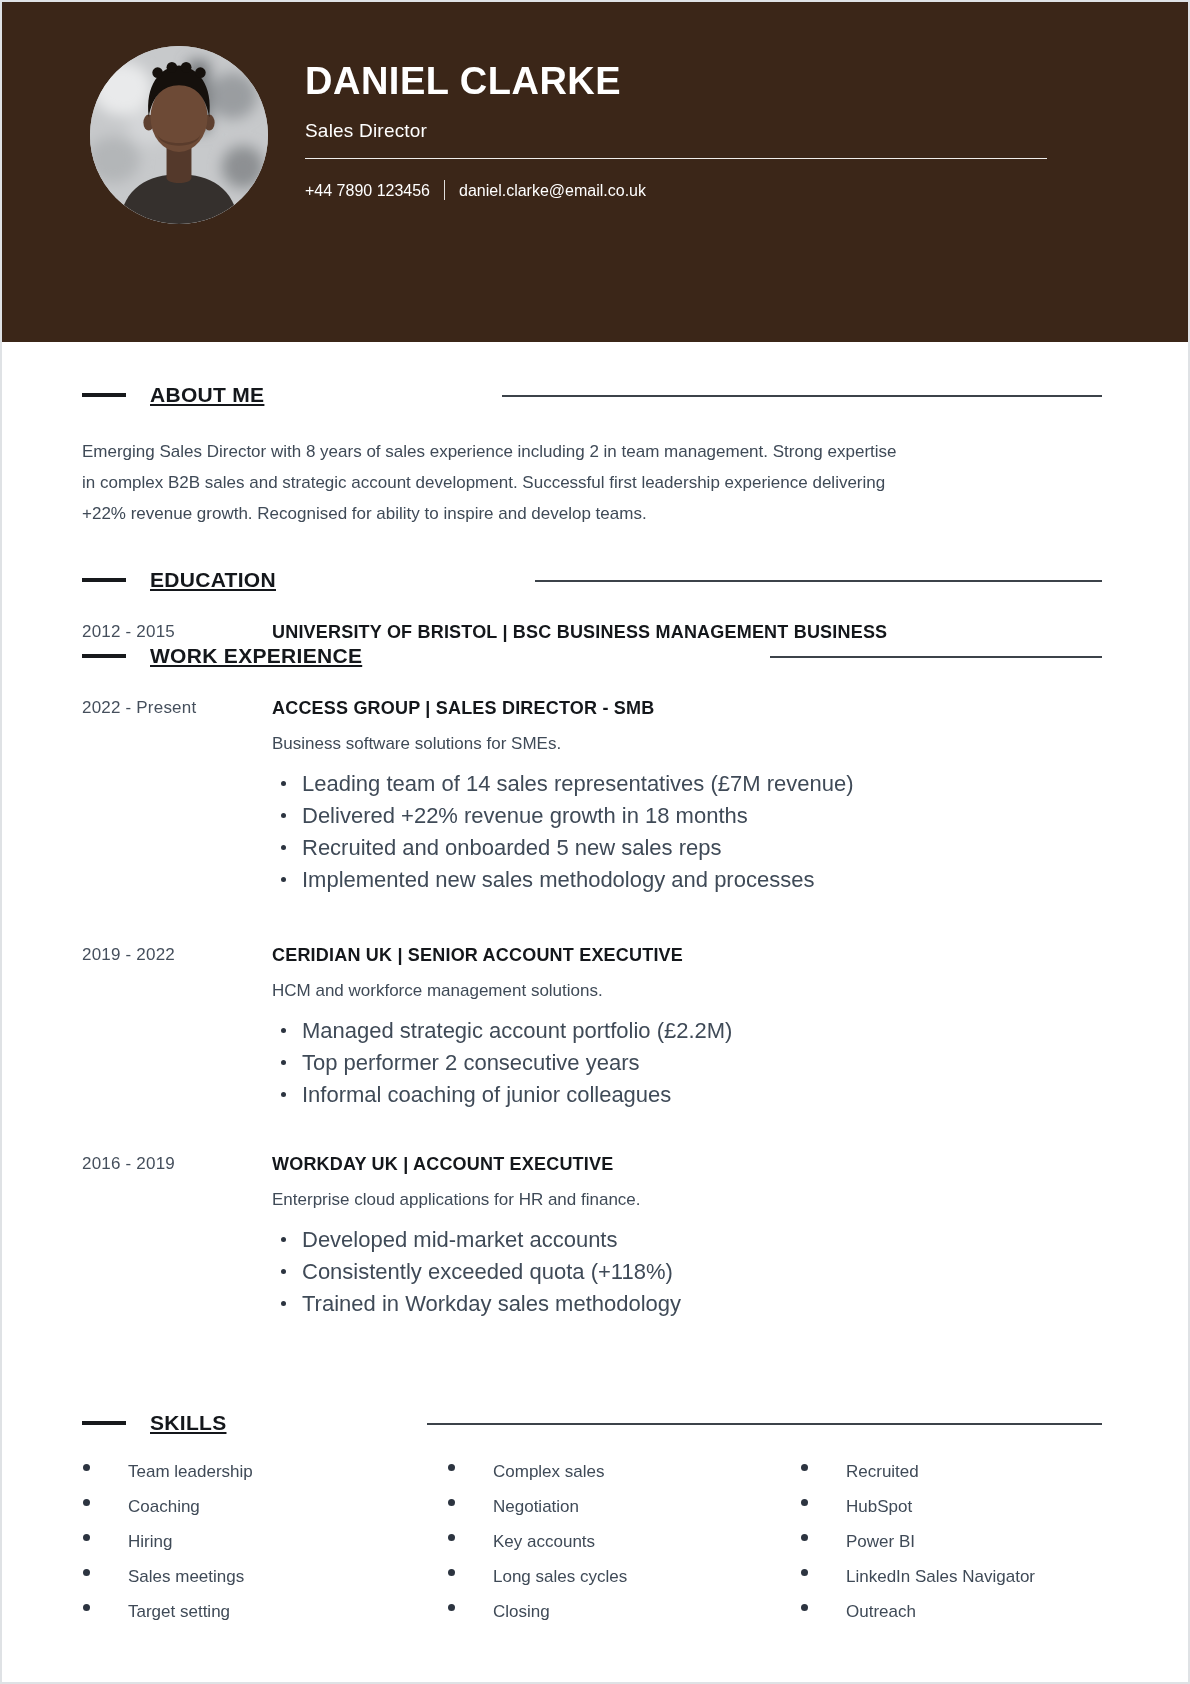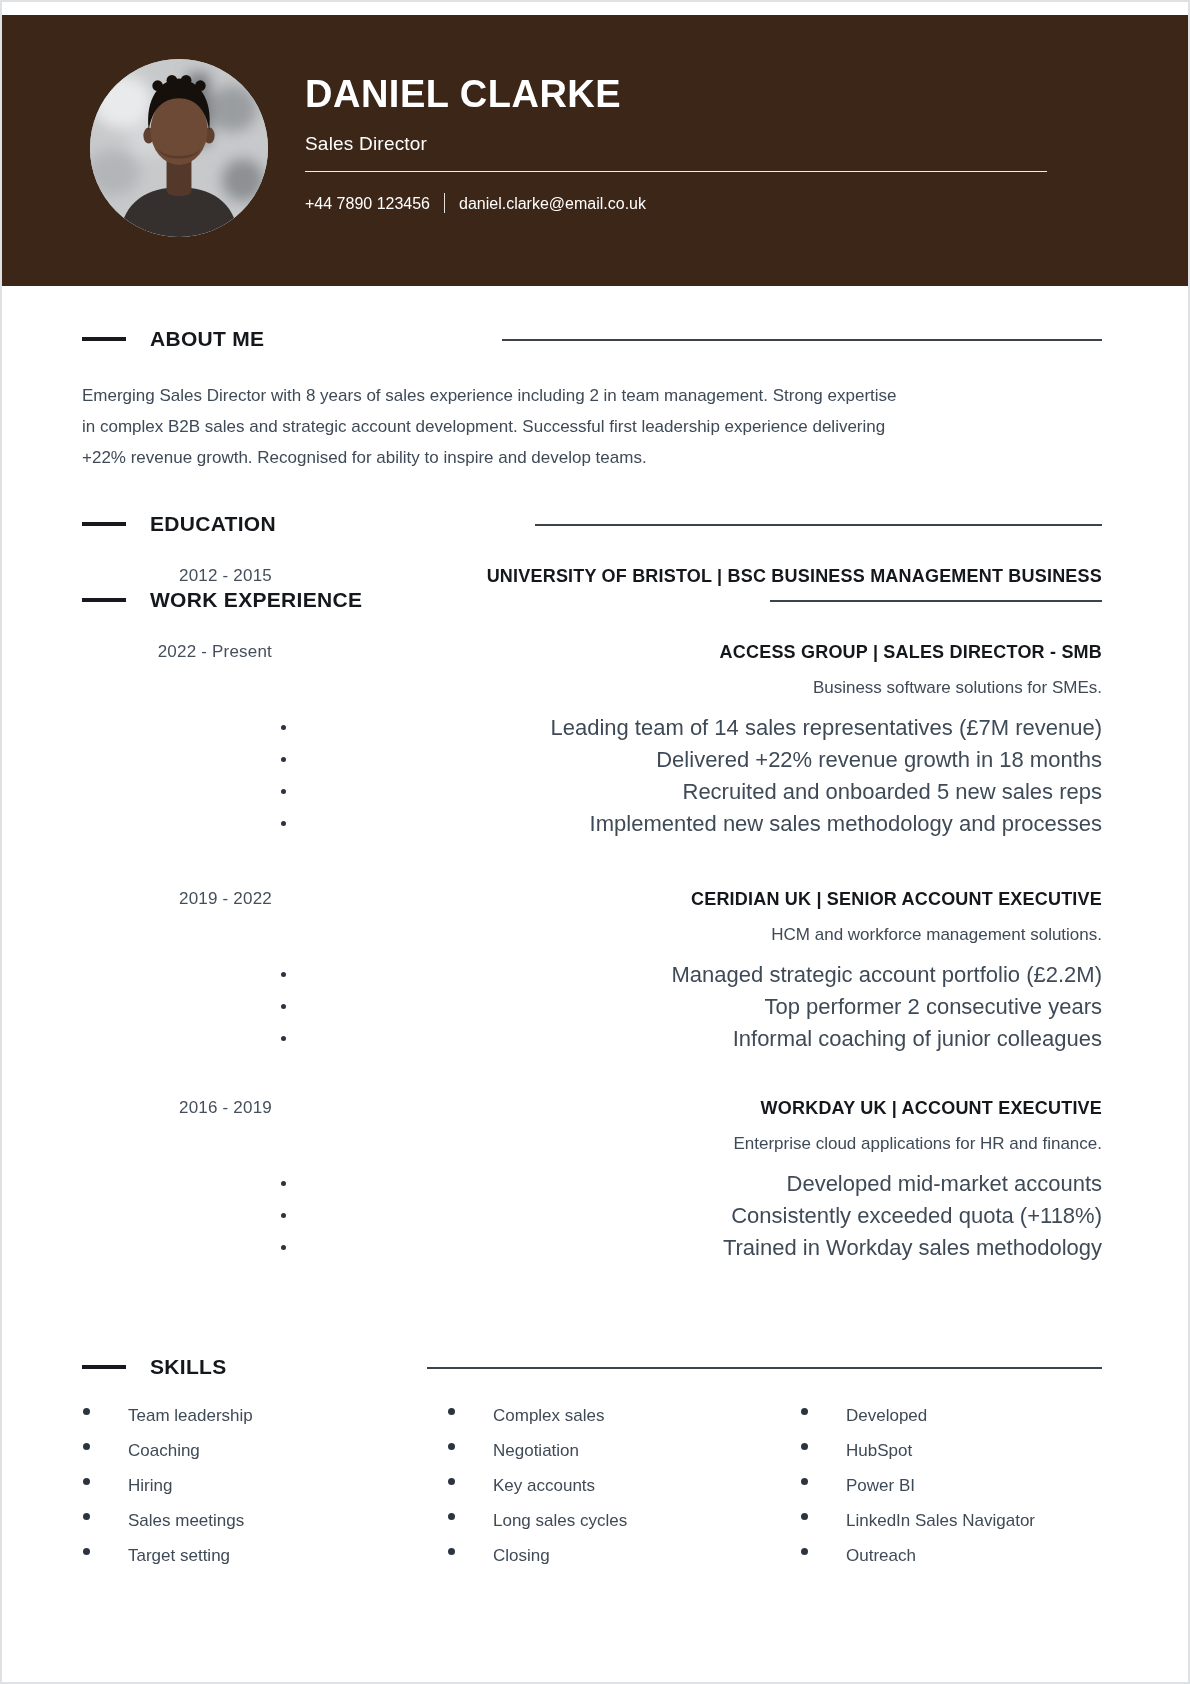--- a/index.html
+++ b/index.html
@@ -7,23 +7,22 @@
   body { width:1190px; height:1684px; font-family:"Liberation Sans", sans-serif; }
   .page {
     width:1190px; height:1684px;
     background:var(--page-bg,#fff);
     border:2px solid var(--page-edge,#dfe2e5);
     overflow:hidden; position:relative;
   }
 
   
   .header {
-    position:relative; width:100%; height:271px;
+    position:relative; width:100%; height:340px;
     background:var(--header-bg,#3B2618);
-    margin-top:13px;
   }
   .photo {
     position:absolute; left:88px; top:44px;
     width:178px; height:178px; border-radius:50%;
     overflow:hidden; background:#c7c9cb;
   }
   .photo svg { display:block; width:100%; height:100%; }
   .header-text { position:absolute; left:303px; top:60px; right:141px; }
   .name {
     font-size:38px; font-weight:700; letter-spacing:.5px;
@@ -38,34 +37,34 @@
   }
 
   
   .content { padding:0 86px 0 80px; }
   section { position:relative; }
 
   .sec-head { position:relative; height:26px; display:flex; align-items:center; }
   .dash { width:44px; height:4px; background:#17191c; flex:0 0 auto; }
   .sec-head h2 {
     margin-left:24px; font-size:21px; font-weight:700;
-    letter-spacing:.3px; color:var(--heading-text,#14171b);
+    letter-spacing:.3px; color:var(--heading-text,#14171b);text-decoration:underline;
   }
   .rule { position:absolute; top:50%; right:0; height:1.5px; background:var(--rule,#3c434a); }
   .rule-about { left:420px; }
   .rule-education { left:453px; }
   .rule-work { left:688px; }
   .rule-skills { left:345px; }
 
   .sec-about { margin-top:40px; }
   .about-text { margin-top:28px; font-size:17px; line-height:31px; color:var(--body-text,#3f4a57); }
   .about-text span { display:block; }
 
   .sec-education { margin-top:38px; }
-  .row2 { display:grid; grid-template-columns:190px 1fr;text-align:right; }
+  .row2 { display:grid; grid-template-columns:190px 1fr; }
   .edu-row { margin-top:28px; }
   .dates { font-size:17px; line-height:22px; color:var(--muted-text,#454f5c); letter-spacing:.2px; }
   .entry-title {
     font-size:18px; line-height:22px; font-weight:700;
     color:var(--heading-text,#14171b); letter-spacing:.2px;
   }
 
   .sec-experience { }
   .job { margin-top:28px; }
   .job + .job { margin-top:42px; }
@@ -234,21 +233,21 @@
         <div class="skill">
             <span class="skill-dot"></span>
             <span>Team leadership</span>
           </div>
         <div class="skill">
             <span class="skill-dot"></span>
             <span>Complex sales</span>
           </div>
         <div class="skill">
             <span class="skill-dot"></span>
-            <span>Developed</span>
+            <span>Recruited</span>
           </div>
 
         <div class="skill">
             <span class="skill-dot"></span>
             <span>Coaching</span>
           </div>
         <div class="skill">
             <span class="skill-dot"></span>
             <span>Negotiation</span>
           </div>

